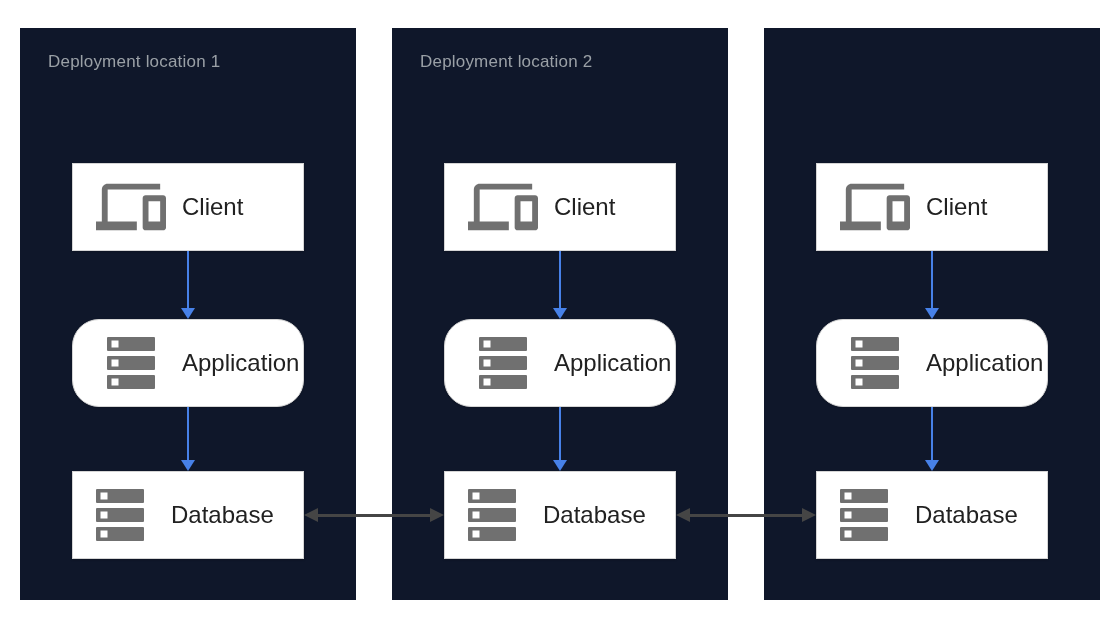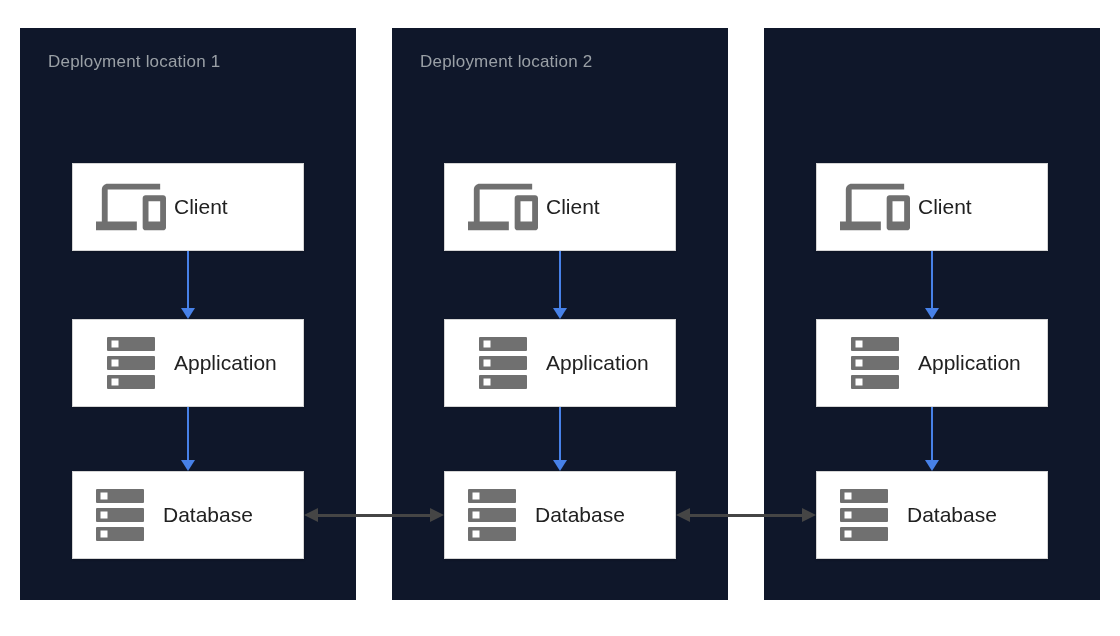--- a/index.html
+++ b/index.html
@@ -43,32 +43,32 @@
     height: 88px;
     background: #ffffff;
     border: 1px solid #D5D5D5;
     box-shadow: 0 1px 2px rgba(0,0,0,0.18);
     box-sizing: border-box;
     display: flex;
     align-items: center;
     padding-left: 23px;
   }
   .node-client { top: 135px; }
-  .node-application { top: 291px; }
+  .node-application { top: 291px; border-radius: 27px; }
   .node-database { top: 443px; padding-left: 12px; }
   .icon-slot {
     width: 70px;
     display: flex;
     justify-content: center;
     align-items: center;
     flex: 0 0 auto;
   }
   .node-label {
-    margin-left: 8px;
-    font-size: 21px;
+    margin-left: 16px;
+    font-size: 24px;
     color: #212121;
     white-space: nowrap;
   }
   
   .arrow-v {
     position: absolute;
     left: 161px;   
     width: 14px;
   }
   .arrow-v-1 { top: 223px; height: 68px; }

